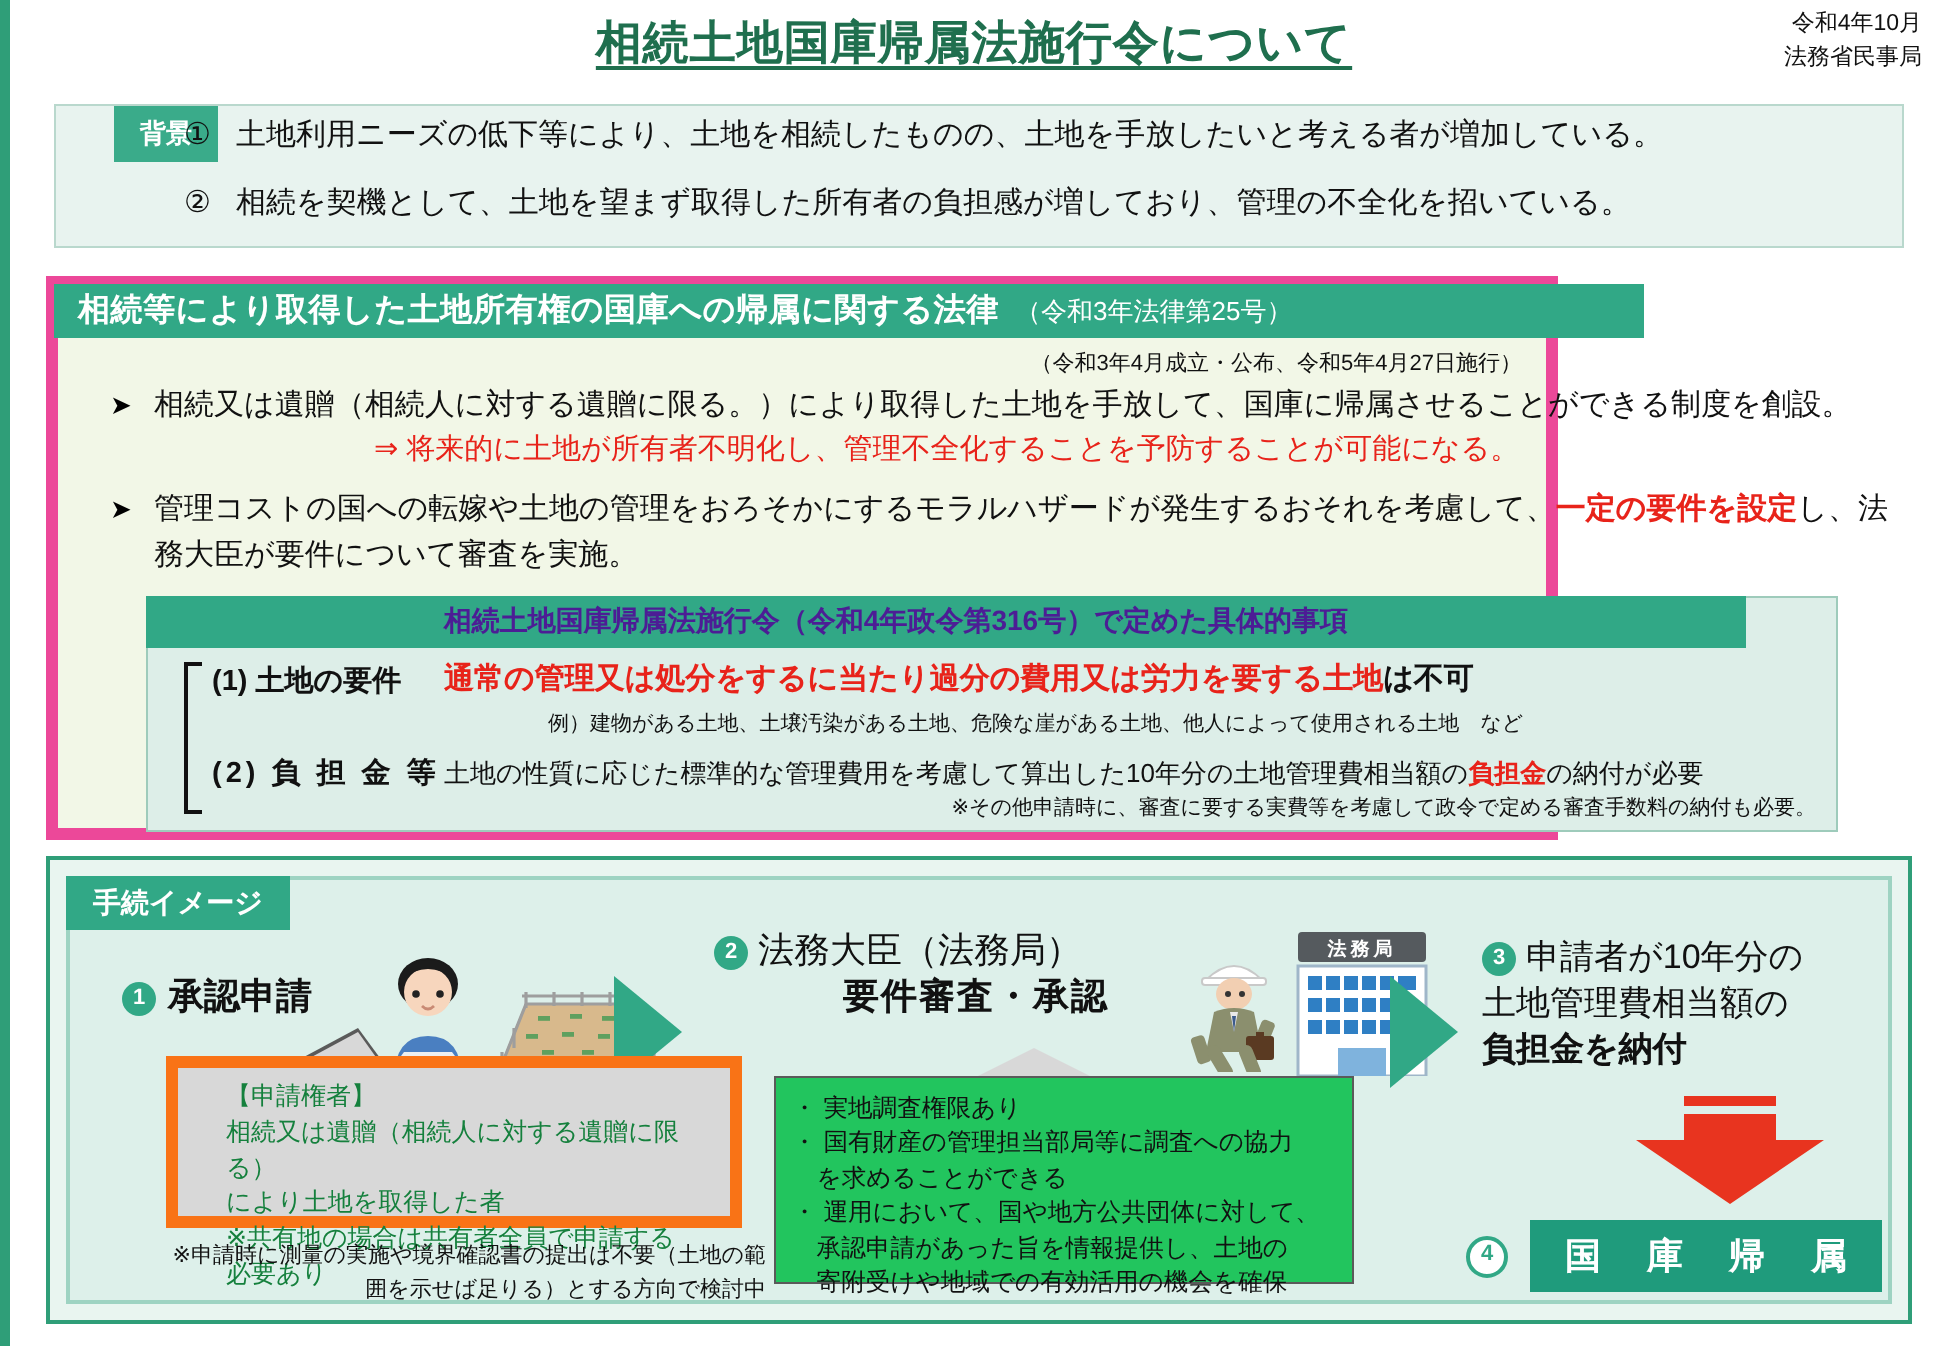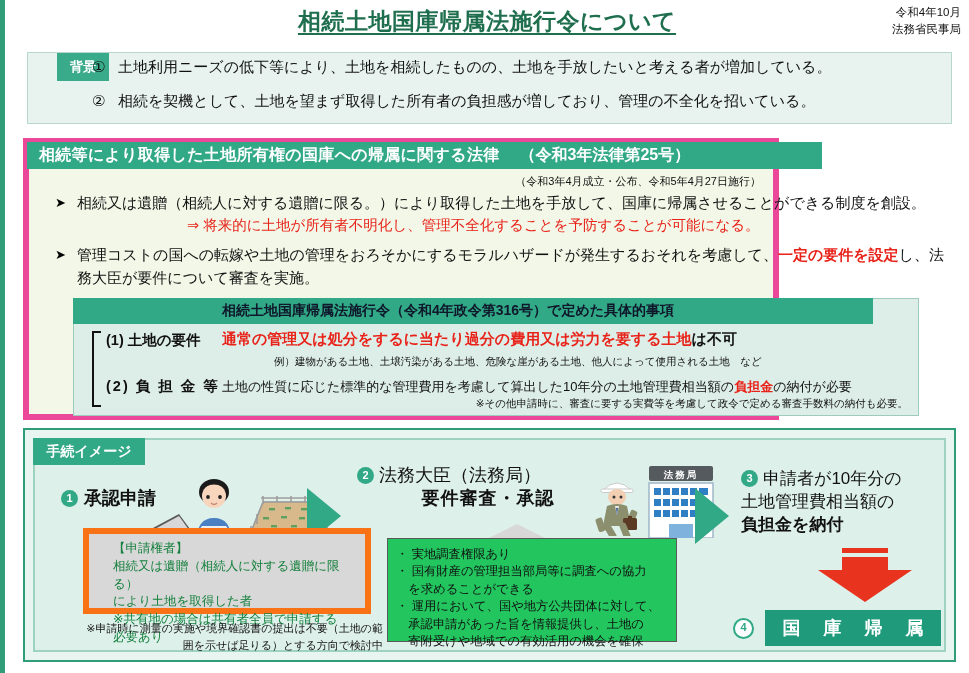--- a/index.html
+++ b/index.html
@@ -52,21 +52,21 @@
     position:absolute;left:18px;top:138px;width:756px;height:282px;
     border:6px solid #ec4899;background:#f2f7e7;box-sizing:border-box;
   }
   .law-head{
     position:absolute;left:-2px;top:-2px;width:795px;height:27px;
     background:#31a886;color:#fff;
     display:flex;align-items:center;
     padding-left:12px;box-sizing:border-box;
   }
   .law-head .h-main{font-size:16px;font-weight:bold;letter-spacing:.3px;}
-  .law-head .h-sub{font-size:16px;font-weight:bold;margin-left:20px;}
+  .law-head .h-sub{font-size:13px;font-weight:normal;margin-left:8px;}
   .law-date{
     position:absolute;right:12px;top:30px;
     font-size:11px;color:#111;
   }
   .bullet{
     position:absolute;font-size:15px;color:#111;line-height:1.5;
   }
   .bullet .arrow{
     position:absolute;left:-22px;top:1px;
     font-size:13px;color:#000;font-weight:bold;
@@ -75,21 +75,21 @@
   .b1-red{color:#e8231a;display:block;margin-left:110px;margin-top:0;font-size:14.5px;}
   .b2{left:48px;top:100px;width:870px;}
   .red-bold{color:#e8231a;font-weight:bold;}
   
   .spec-box{
     position:absolute;left:44px;top:154px;width:846px;height:118px;
     background:#ddeee8;border:1px solid #9ecbbb;box-sizing:border-box;
   }
   .spec-head{
     position:absolute;left:-1px;top:-1px;width:800px;height:26px;
-    background:#31a886;color:#0f172a;font-size:14px;font-weight:bold;
+    background:#31a886;color:#4c1d95;font-size:14px;font-weight:bold;
     display:flex;align-items:center;justify-content:center;
     padding-right:50px;box-sizing:border-box;
   }
   .bracket{
     position:absolute;left:18px;top:32px;width:9px;height:76px;
     border:2px solid #111;border-right:none;box-sizing:border-box;
   }
   .spec-row-label{
     position:absolute;font-size:14.5px;font-weight:bold;color:#111;
   }

